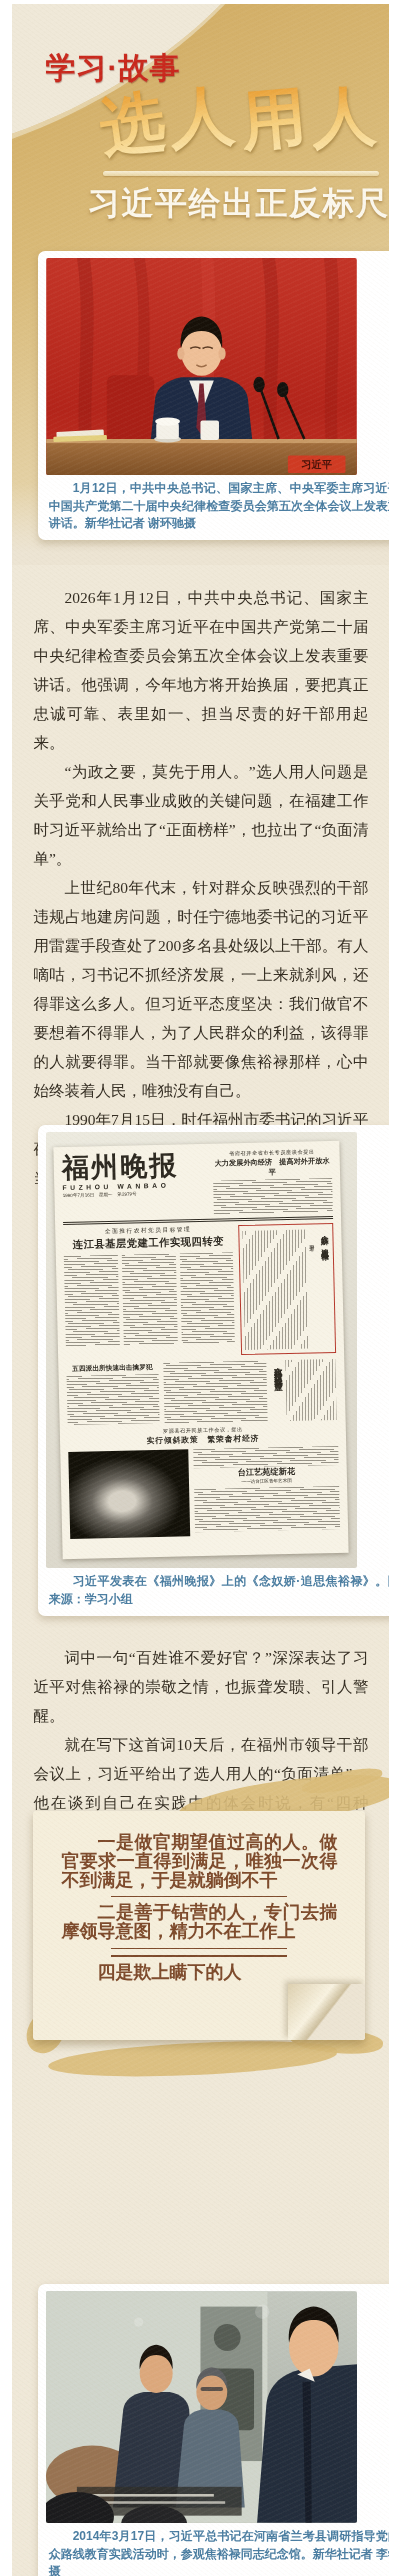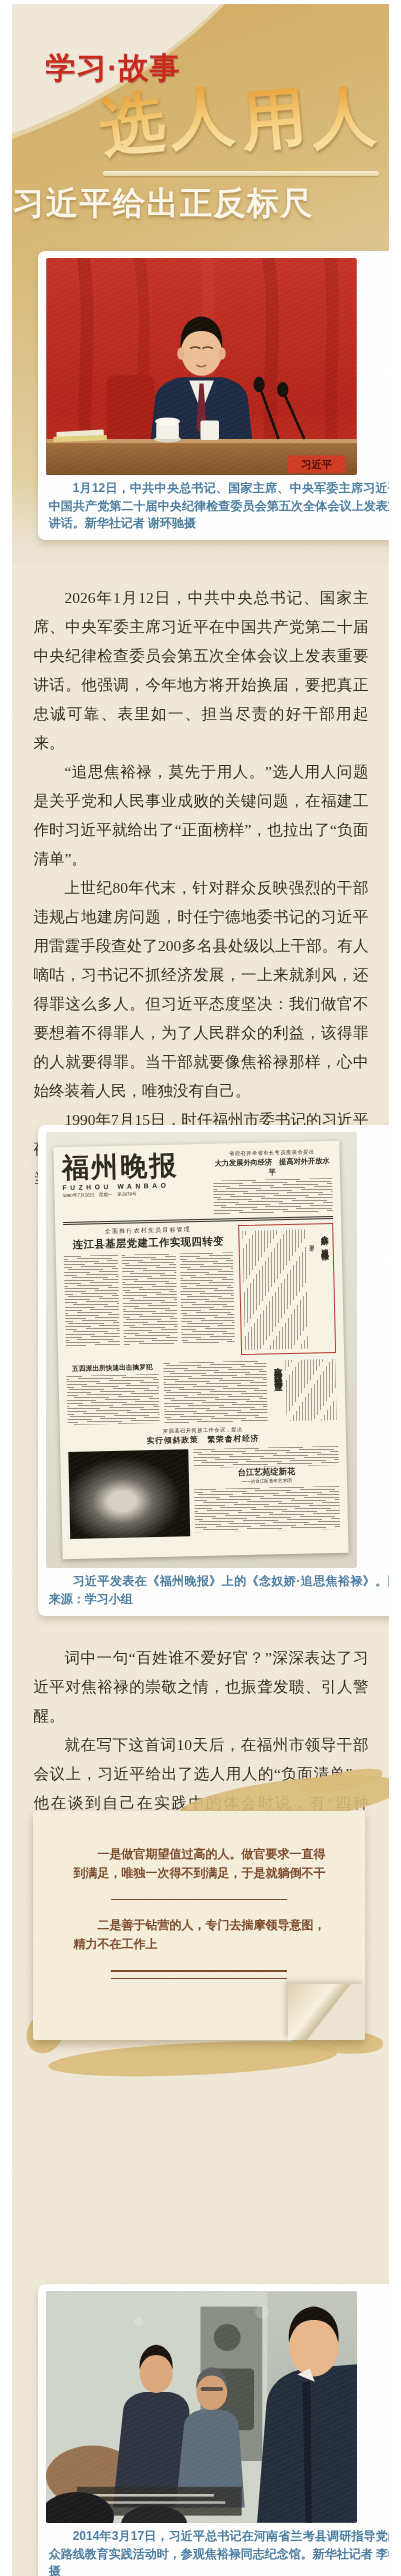--- a/index.html
+++ b/index.html
@@ -21,39 +21,39 @@
       font-weight:bold;font-size:65px;line-height:82px;
       filter:drop-shadow(1.5px 2.6px 1.5px rgba(120,84,20,.45));}
   .title span{background:linear-gradient(175deg,#e89b2e 8%,#f6cf7d 55%,#fbe8b4 95%);
       -webkit-background-clip:text;background-clip:text;color:transparent;display:block;}
   .title span:nth-child(1){transform:rotate(-8deg) translateY(7.2px);}
   .title span:nth-child(2){transform:rotate(-3deg);}
   .title span:nth-child(3){transform:rotate(-5deg) translateY(2.1px);}
   .title span:nth-child(4){transform:rotate(-2deg);}
   .gold-rule{position:absolute;left:91px;top:167px;width:276px;height:5.2px;border-radius:2.6px;
       background:linear-gradient(to bottom,#f8efd6,#e8d4a2);box-shadow:0 1px 1.5px rgba(140,100,40,.4);}
-  .subtitle{position:absolute;left:0;top:178px;width:377px;text-align:left;
+  .subtitle{position:absolute;left:0;top:178px;width:377px;text-align:right;
       font-size:32px;font-weight:bold;color:#fbf7ec;letter-spacing:1.5px;
       text-shadow:0 2.1px 3.1px rgba(140,100,40,.55);}
   
   .card{position:absolute;left:26px;width:384px;background:#ffffff;border-radius:7.2px;
       box-shadow:0 3.1px 7.2px rgba(120,95,50,.25);padding:7.2px;box-sizing:border-box;}
   .caption{font-size:12px;line-height:17.5px;font-weight:bold;color:#4a7da1;
       text-align:justify;text-indent:2em;margin:5.2px 3.1px 0 3.1px;}
   .photo-frame{width:311px;border-radius:2.1px;overflow:hidden;display:block;}
   
   .body-block{position:absolute;left:0;width:377px;}
   .body-block p{width:335px;margin:0 auto;font-family:"Liberation Serif","DejaVu Serif",serif;
       font-size:15.5px;line-height:29px;color:#332c21;text-align:justify;text-indent:2em;}
   
   .splash{position:absolute;background:#d9bb79;border-radius:60% 40% 55% 45%;opacity:.9;}
   .quote-box{position:absolute;left:21px;top:1807px;width:332px;height:229px;background:#f5eedb;
       border-radius:3.1px;box-shadow:0 4.1px 8.2px rgba(110,85,40,.35);box-sizing:border-box;
       padding:17.5px 24px 0 24px;overflow:hidden;}
-  .quote-box p{margin:16px;font-size:12px;line-height:19px;font-weight:bold;color:#7d4a2b;
+  .quote-box p{margin:4px;font-size:18px;line-height:19px;font-weight:bold;color:#7d4a2b;
       text-align:justify;text-indent:2em;}
   .q-div{width:62%;height:1.5px;background:#7d4a2b;margin:6.2px auto 6.2px auto;border:0;}
   .curl{position:absolute;right:0;bottom:0;width:77px;height:56px;
       background:linear-gradient(308deg,#ece4d3 0 47%,#cdbf9e 49%,#f8f2e0 62%,#ddd0b0 100%);
       box-shadow:-3.1px -3.1px 5.2px rgba(100,80,40,.25);}
   
   .news-backing{width:311px;height:436px;background:linear-gradient(160deg,#eceadf,#d8d4c7);
       border-radius:2.1px;display:flex;align-items:center;justify-content:center;overflow:hidden;}
   .paper{width:286px;height:412px;background:#f7f3e6;transform:rotate(-1.3deg);
       box-shadow:0 1.5px 5.2px rgba(60,50,30,.4);padding:7.2px 8.2px;box-sizing:border-box;
@@ -156,21 +156,21 @@
       <rect x="20" y="336" width="92" height="12" rx="2" fill="#efe9d8" transform="rotate(-3 66 342)"></rect>
       <rect x="14" y="346" width="104" height="10" rx="2" fill="#e3d07e" transform="rotate(-2 66 351)"></rect>
       <rect x="470" y="384" width="112" height="34" rx="3" fill="#cf3a22"></rect>
       <text x="526" y="408" font-size="20" font-weight="bold" fill="#471007" text-anchor="middle">习近平</text>
     </svg>
     <div class="caption">1月12日，中共中央总书记、国家主席、中央军委主席习近平在中国共产党第二十届中央纪律检查委员会第五次全体会议上发表重要讲话。新华社记者 谢环驰摄</div>
   </div>
 
   <div class="body-block" style="top:579px;">
     <p>2026年1月12日，中共中央总书记、国家主席、中央军委主席习近平在中国共产党第二十届中央纪律检查委员会第五次全体会议上发表重要讲话。他强调，今年地方将开始换届，要把真正忠诚可靠、表里如一、担当尽责的好干部用起来。</p>
-    <p>“追思焦裕禄，莫先于用人。”选人用人问题是关乎党和人民事业成败的关键问题，在福建工作时习近平就给出了“正面榜样”，也拉出了“负面清单”。</p>
+    <p>“为政之要，莫先于用人。”选人用人问题是关乎党和人民事业成败的关键问题，在福建工作时习近平就给出了“正面榜样”，也拉出了“负面清单”。</p>
     <p>上世纪80年代末，针对群众反映强烈的干部违规占地建房问题，时任宁德地委书记的习近平用雷霆手段查处了200多名县处级以上干部。有人嘀咕，习书记不抓经济发展，一上来就刹风，还得罪这么多人。但习近平态度坚决：我们做官不要想着不得罪人，为了人民群众的利益，该得罪的人就要得罪。当干部就要像焦裕禄那样，心中始终装着人民，唯独没有自己。</p>
     <p>1990年7月15日，时任福州市委书记的习近平夜读《人民呼唤焦裕禄》一文，心情难以平静，当即填下一阕《念奴娇·追思焦裕禄》。</p>
   </div>
 
   <div class="card" style="top:1121px;">
     <div class="news-backing">
       <div class="paper">
         <div class="mast">
           <div style="width:55%;">
             <div class="mast-title">福州晚报</div>
@@ -241,20 +241,21 @@
   <div class="splash" style="left:36px;top:2039px;width:289px;height:32px;transform:rotate(-2deg);"></div>
   <div class="splash" style="left:278px;top:2025px;width:93px;height:24px;transform:rotate(6deg);"></div>
   <div class="splash" style="left:15.5px;top:2004px;width:36px;height:46px;transform:rotate(18deg);"></div>
 
   <div class="quote-box">
     <p>一是做官期望值过高的人。做官要求一直得到满足，唯独一次得不到满足，于是就躺倒不干</p>
     <hr class="q-div">
     <p>二是善于钻营的人，专门去揣摩领导意图，精力不在工作上</p>
     <hr class="q-div">
     <hr class="q-div">
+    <p>四是欺上瞒下的人</p>
     <div class="curl"></div>
   </div>
 
 
   <div class="card" style="top:2280px;">
     <svg class="photo-frame" width="311" height="232" viewBox="0 0 604 450">
       <defs>
         <linearGradient id="wall" x1="0" y1="0" x2="0" y2="1">
           <stop offset="0" stop-color="#c3c8bf"></stop>
             <stop offset="1" stop-color="#a9aea6"></stop>

